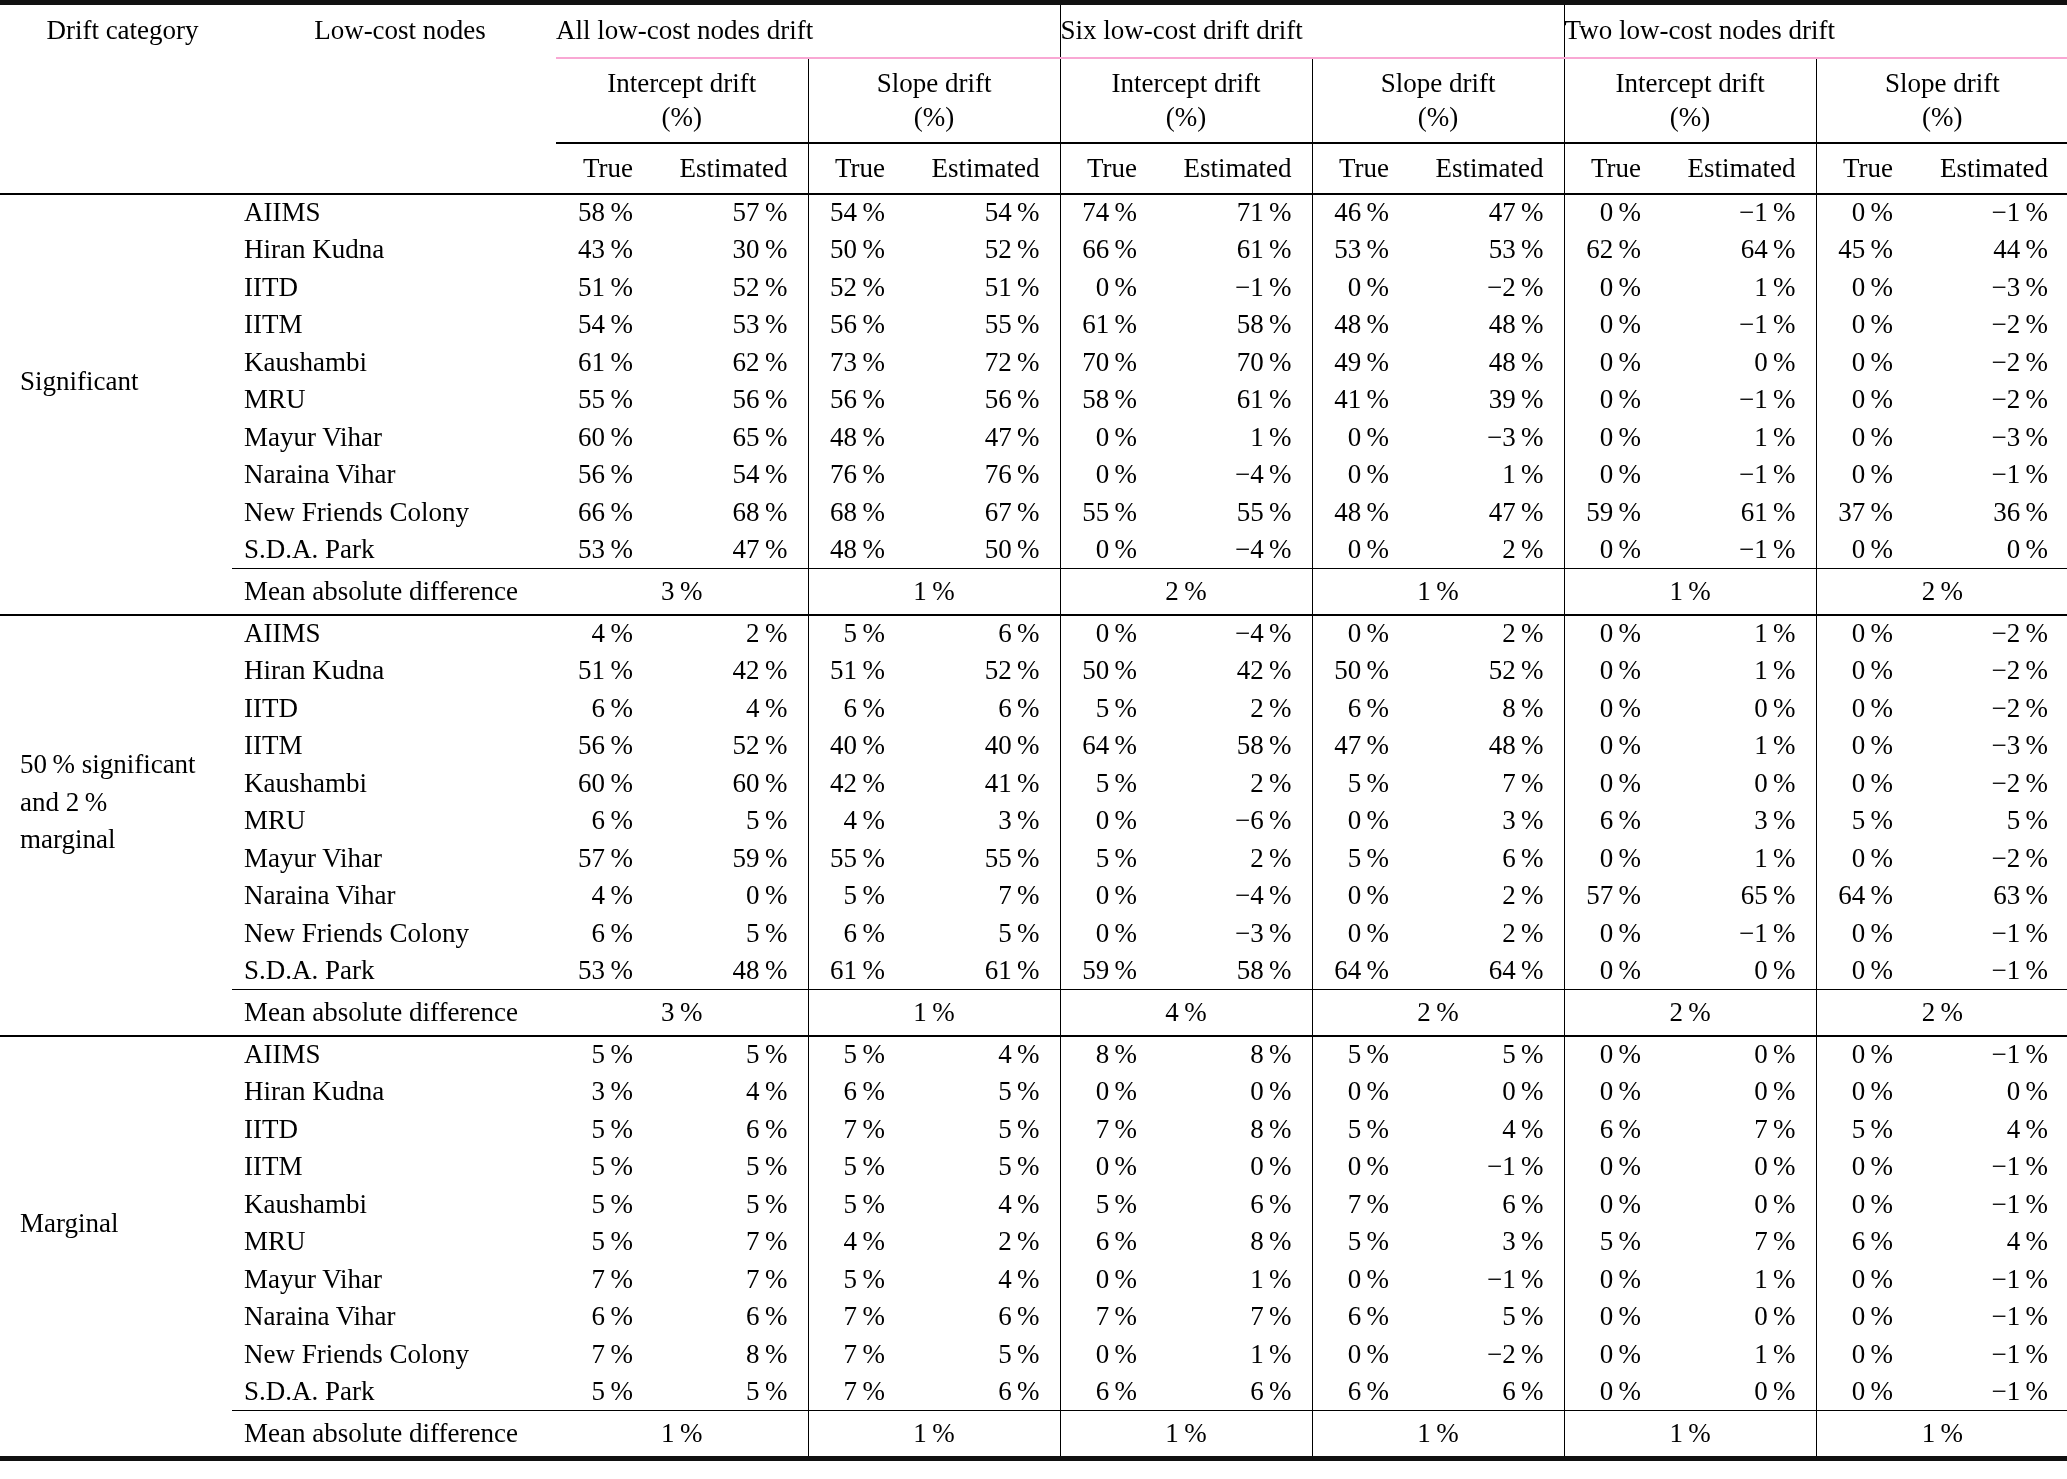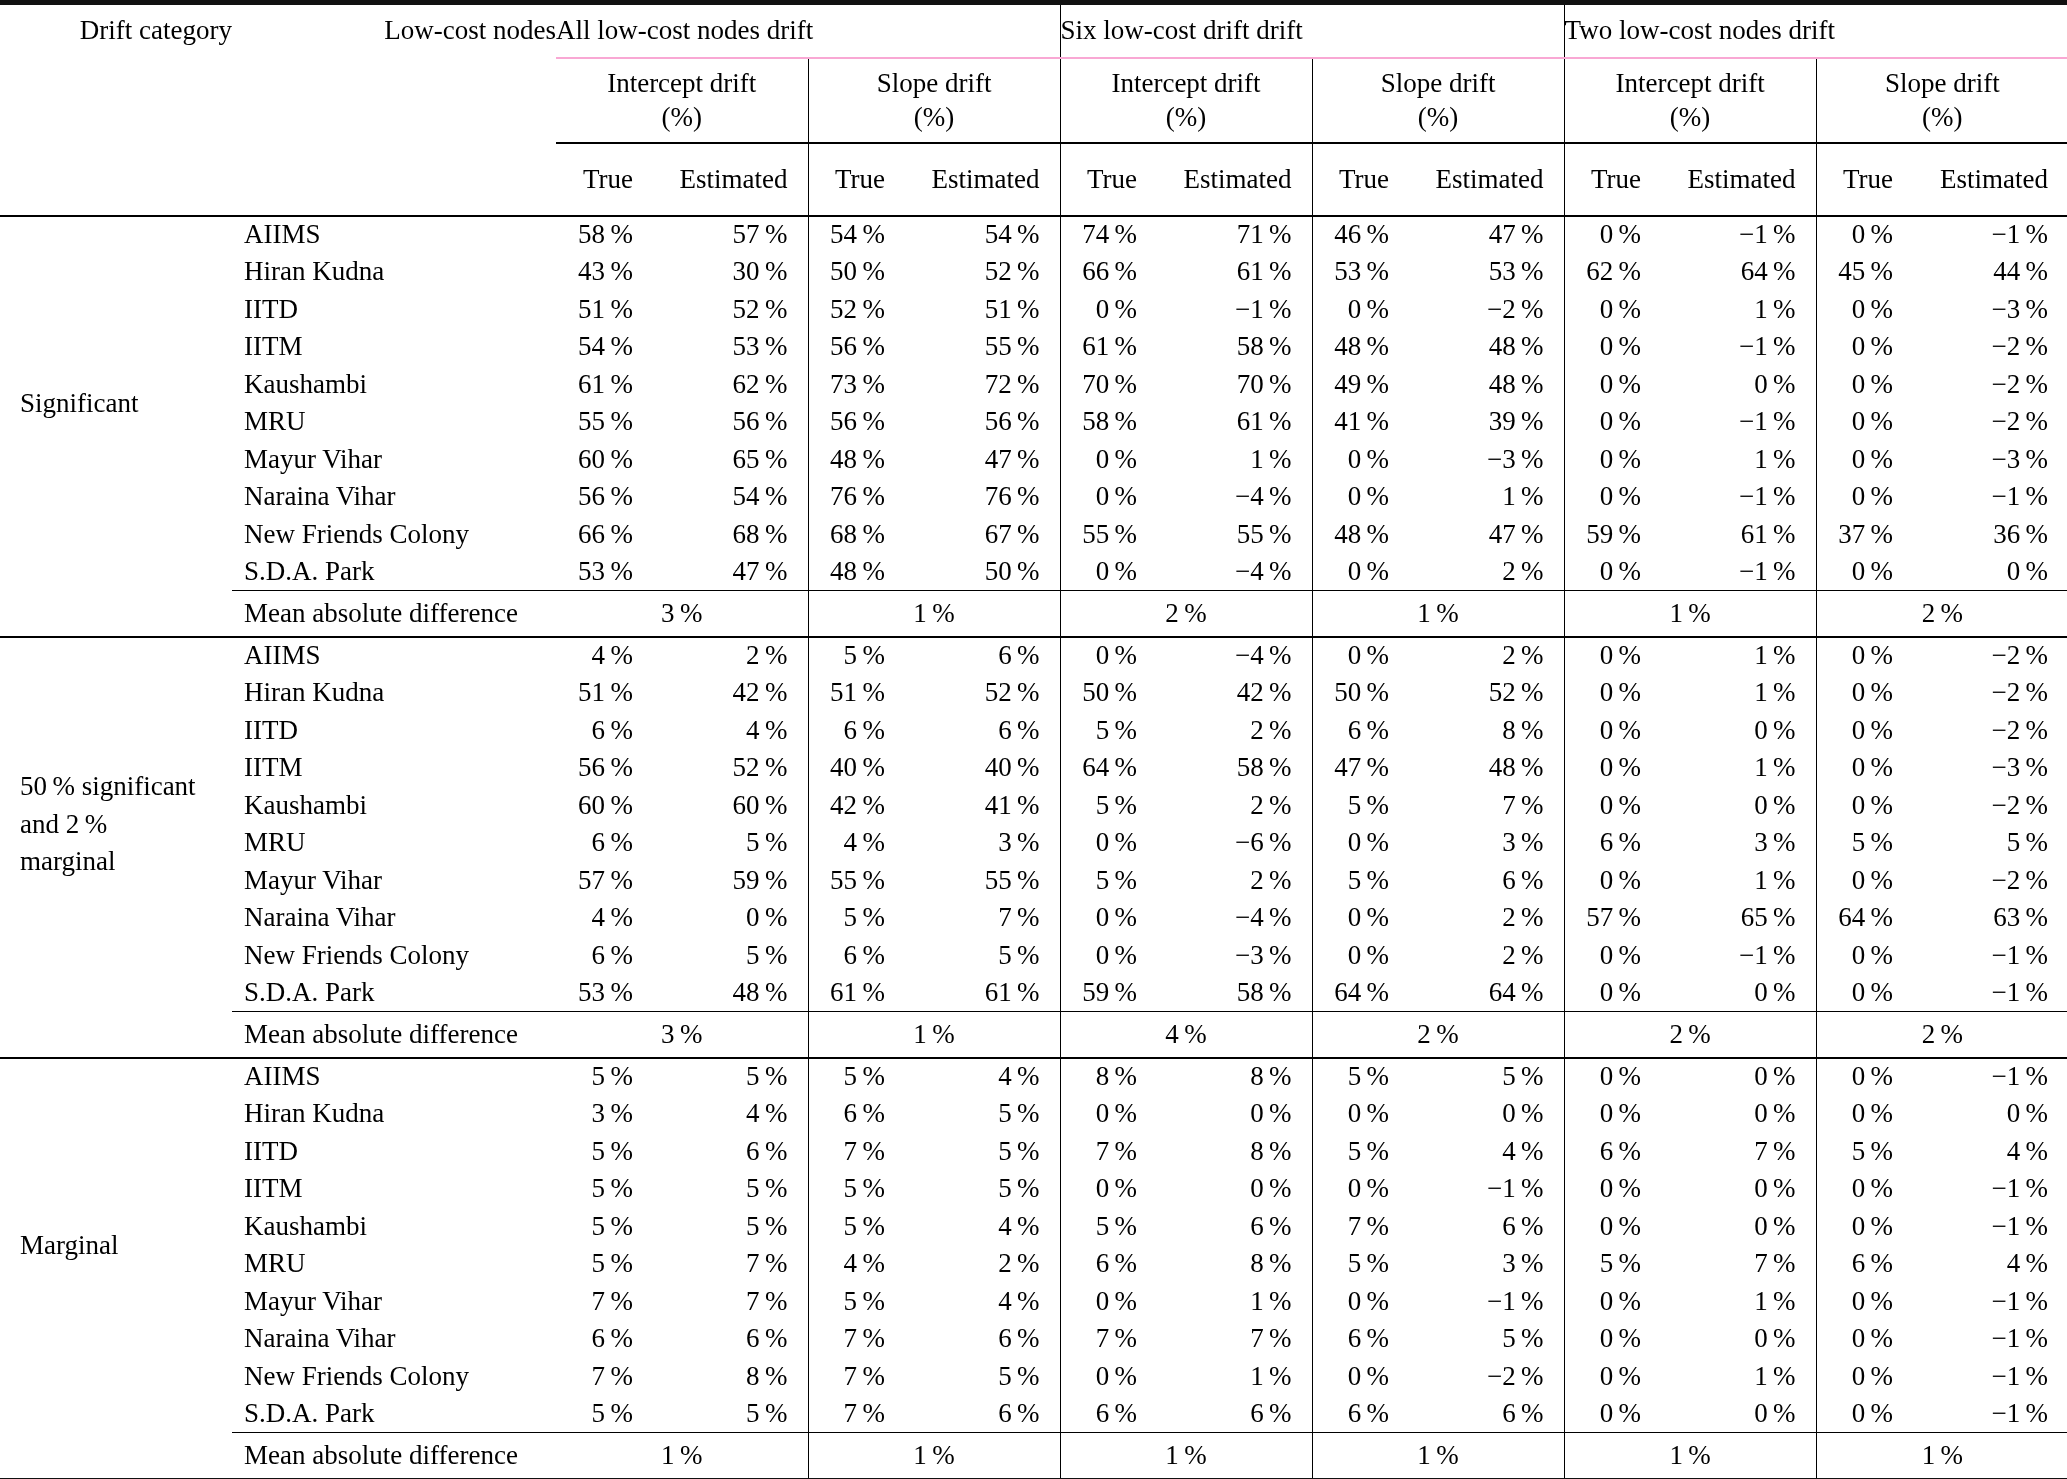--- a/index.html
+++ b/index.html
@@ -34,42 +34,42 @@
     margin: 0;
     white-space: nowrap;
   }
 
   
   .vl { border-left: 1.5px solid #000000; }
 
   
   tr.h1 { height: 55px; }
   tr.h1 th.cat-h, tr.h1 th.node-h {
-    text-align: right;
+    text-align: center;
     vertical-align: top;
     padding-top: 10px;
     border-bottom: 2.5px solid #000000;
   }
   tr.h1 th.cat-h  { padding-left: 13px; }
   tr.h1 th.node-h { padding-left: 12px; }
   tr.h1 th.group {
     text-align: left;
     vertical-align: top;
     padding-top: 10px;
     border-bottom: 2px solid #f9a8d4;
   }
   tr.h2 { height: 85px; }
   tr.h2 th.sub {
     text-align: center;
     vertical-align: middle;
     line-height: 34px;
     border-bottom: 2px solid #000000;
     font-family: Liberation Serif, serif;
   }
-  tr.h3 { height: 73px; }
+  tr.h3 { height: 51px; }
   tr.h3 th.leaf {
     text-align: right;
     vertical-align: middle;
     padding-right: 20px;
     border-bottom: 2.5px solid #000000;
   }
 
   
   tr.data-row { height: 37.5px; }
   tr.data-row td { vertical-align: middle; }

